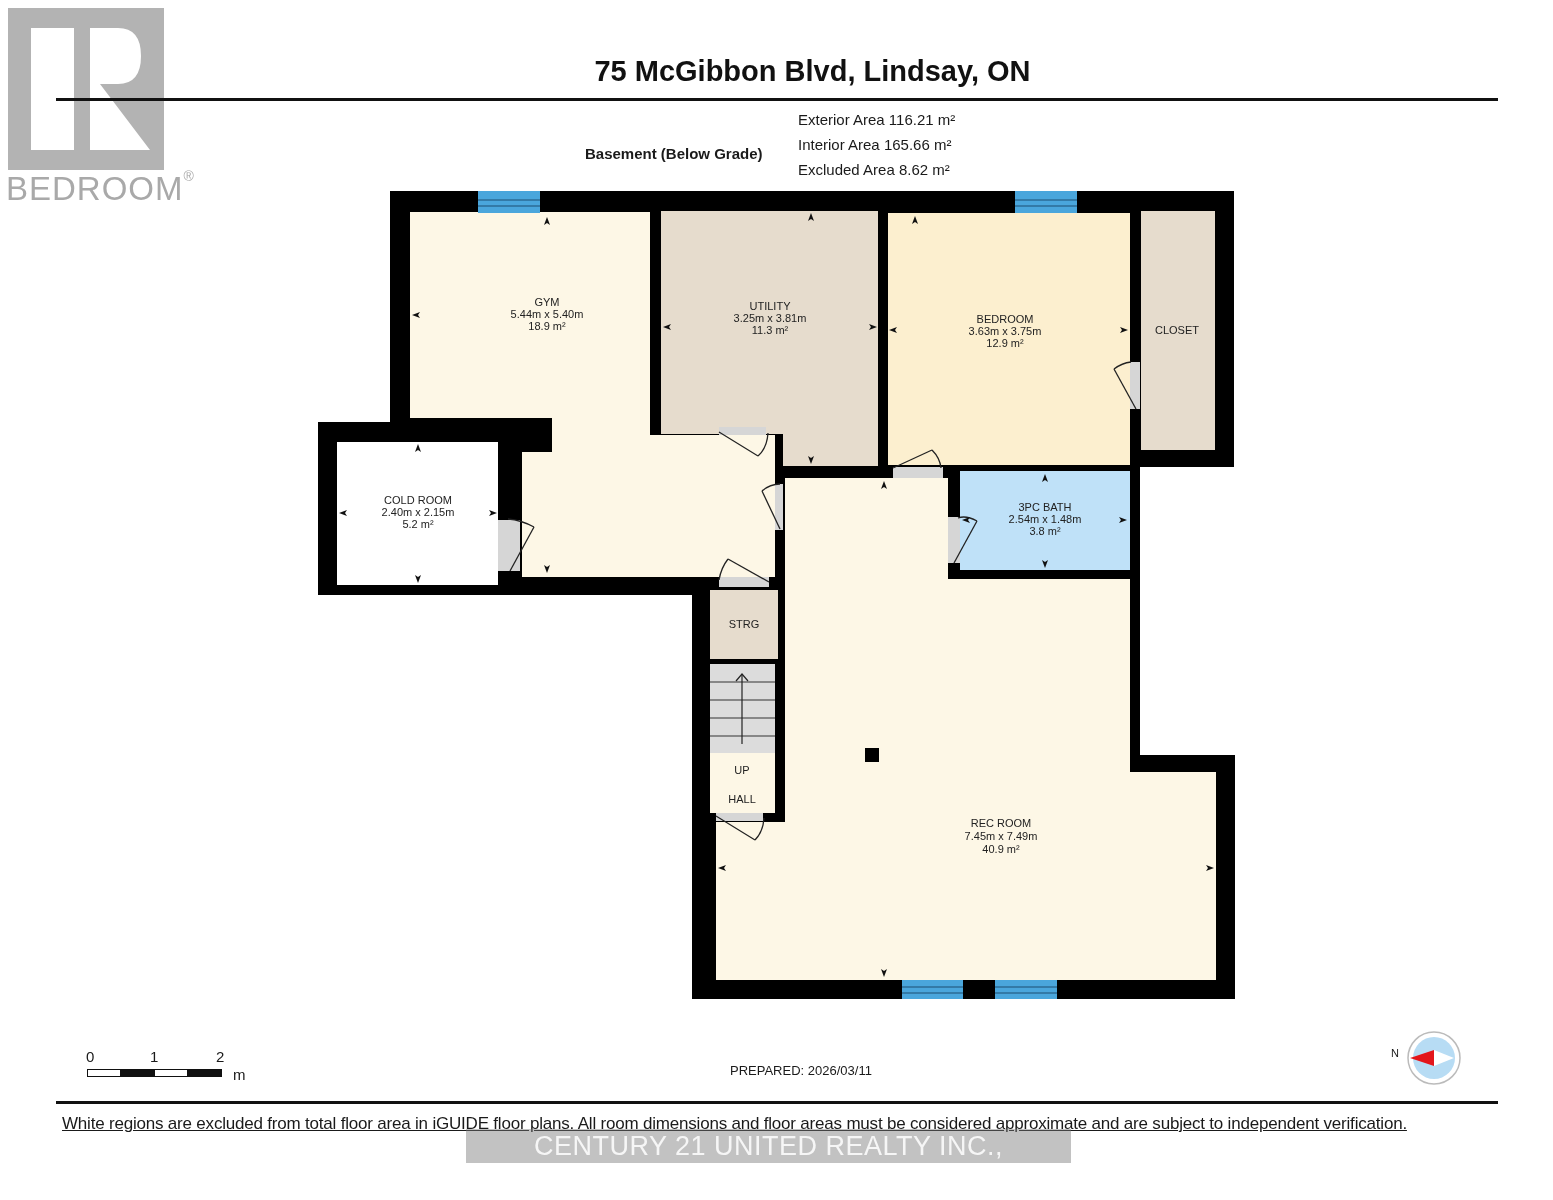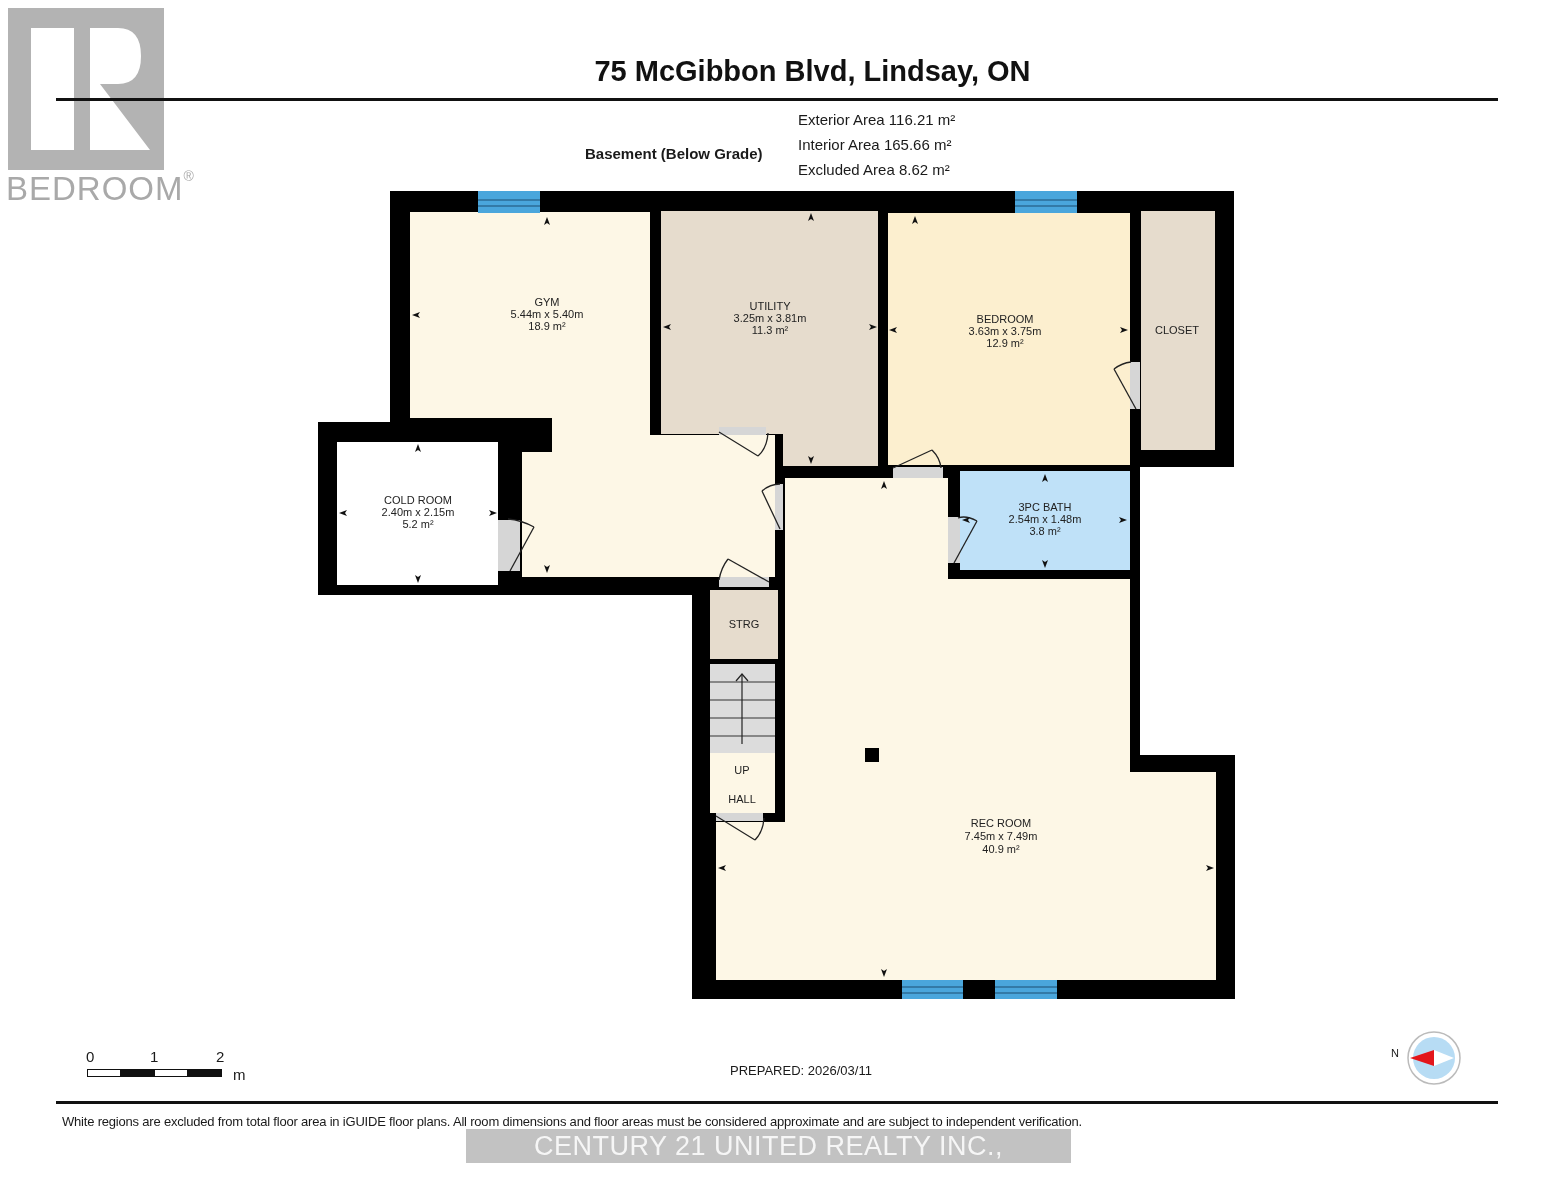--- a/index.html
+++ b/index.html
@@ -10,21 +10,21 @@
   #realtor-word sup { font-size: 14px; vertical-align: top; position: relative; top: -2px; }
   #title { left: 0; width: 1553px; top: 55px; text-align: center; font-size: 29px; font-weight: bold; color: #111; padding-left: 36px; }
   #title-rule { left: 56px; top: 98px; width: 1442px; height: 3px; background: #111; }
   #floor-label { left: 585px; top: 111px; font-size: 15px; font-weight: bold; margin-top: 34px; }
   .area-line { left: 798px; font-size: 15px; }
   #plan { left: 0; top: 0; width: 1553px; height: 1200px; }
   .room-text { font-family: "Liberation Sans", sans-serif; font-size: 11px; fill: #222; text-anchor: middle; }
   #scale-wrap { left: 86px; top: 1048px; width: 180px; height: 40px; }
   #prepared { left: 702px; top: 1063px; font-size: 13px; margin-left: 28px; }
   #bottom-rule { left: 56px; top: 1101px; width: 1442px; height: 3px; background: #111; }
-  #disclaimer { left: 62px; top: 1114px; font-size: 13px; letter-spacing: -0.2px; }
+  #disclaimer { left: 62px; top: 1114px; font-size: 17px; letter-spacing: -0.2px; text-decoration: underline; }
   #watermark { left: 466px; top: 1129px; width: 605px; height: 34px; background: rgba(120,120,120,0.45); color: rgba(255,255,255,0.85); font-size: 27px; line-height: 34px; text-align: center; letter-spacing: 0.5px; }
   #compass { left: 1388px; top: 1030px; width: 76px; height: 56px; }
 </style>
 </head>
 <body>
 
 <div id="realtor-logo" class="abs">
   <svg width="156" height="162" viewBox="0 0 156 162">
     <rect x="0" y="0" width="156" height="162" fill="#b3b3b3"></rect>
     <rect x="23" y="20" width="43" height="122" fill="#ffffff"></rect>

